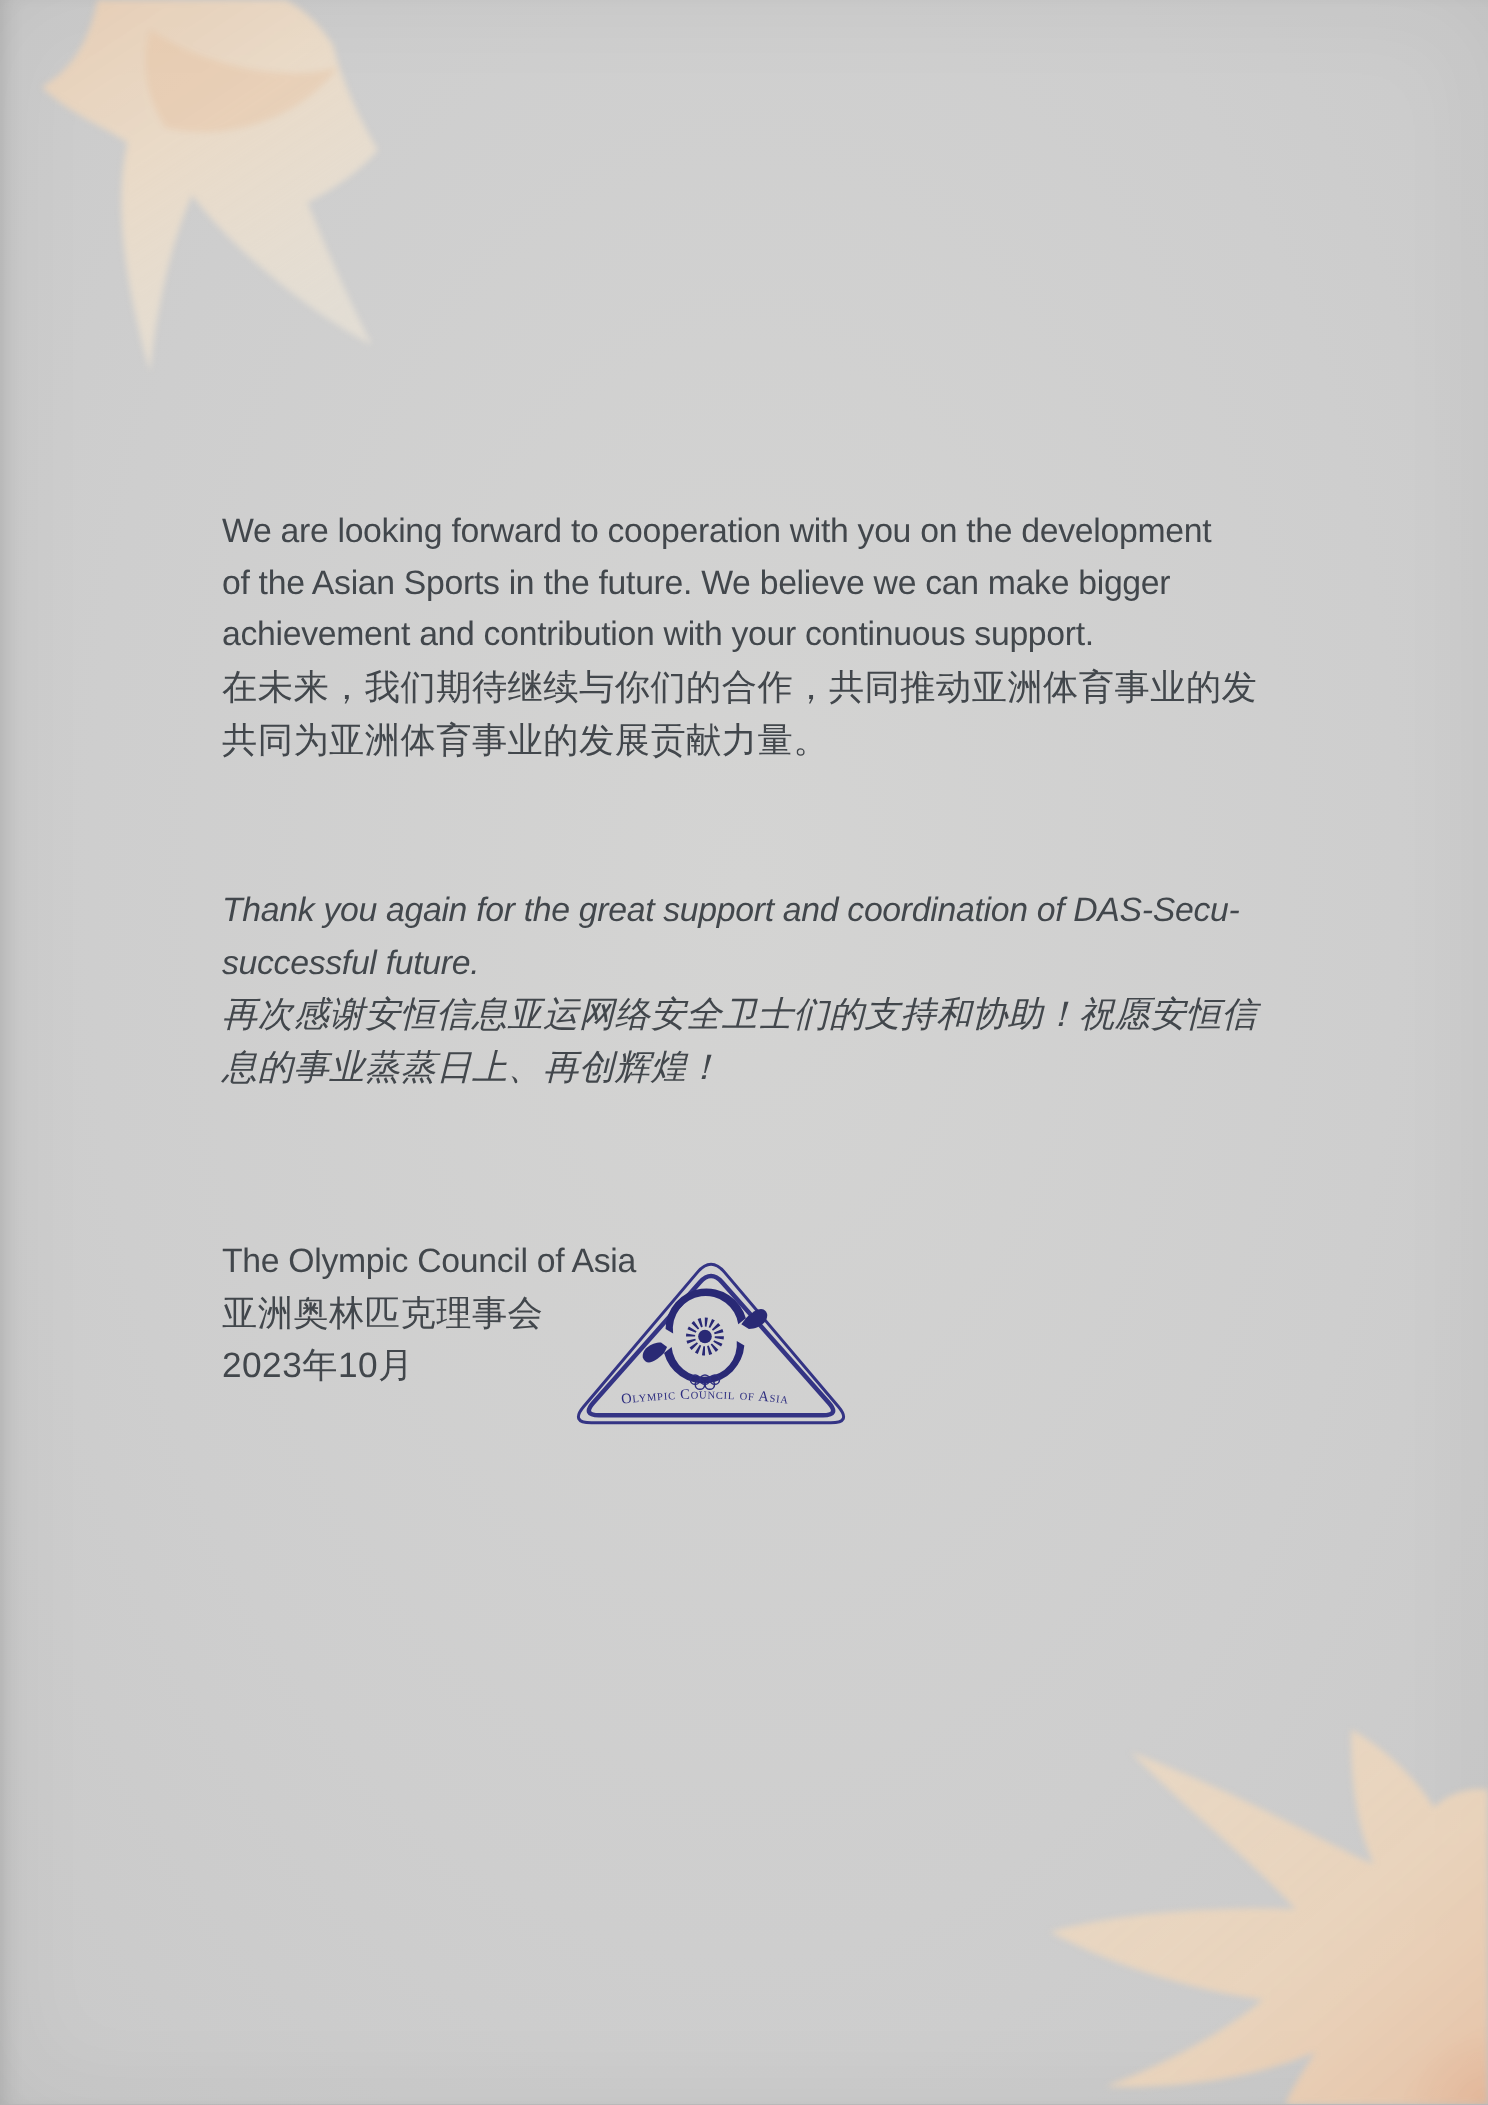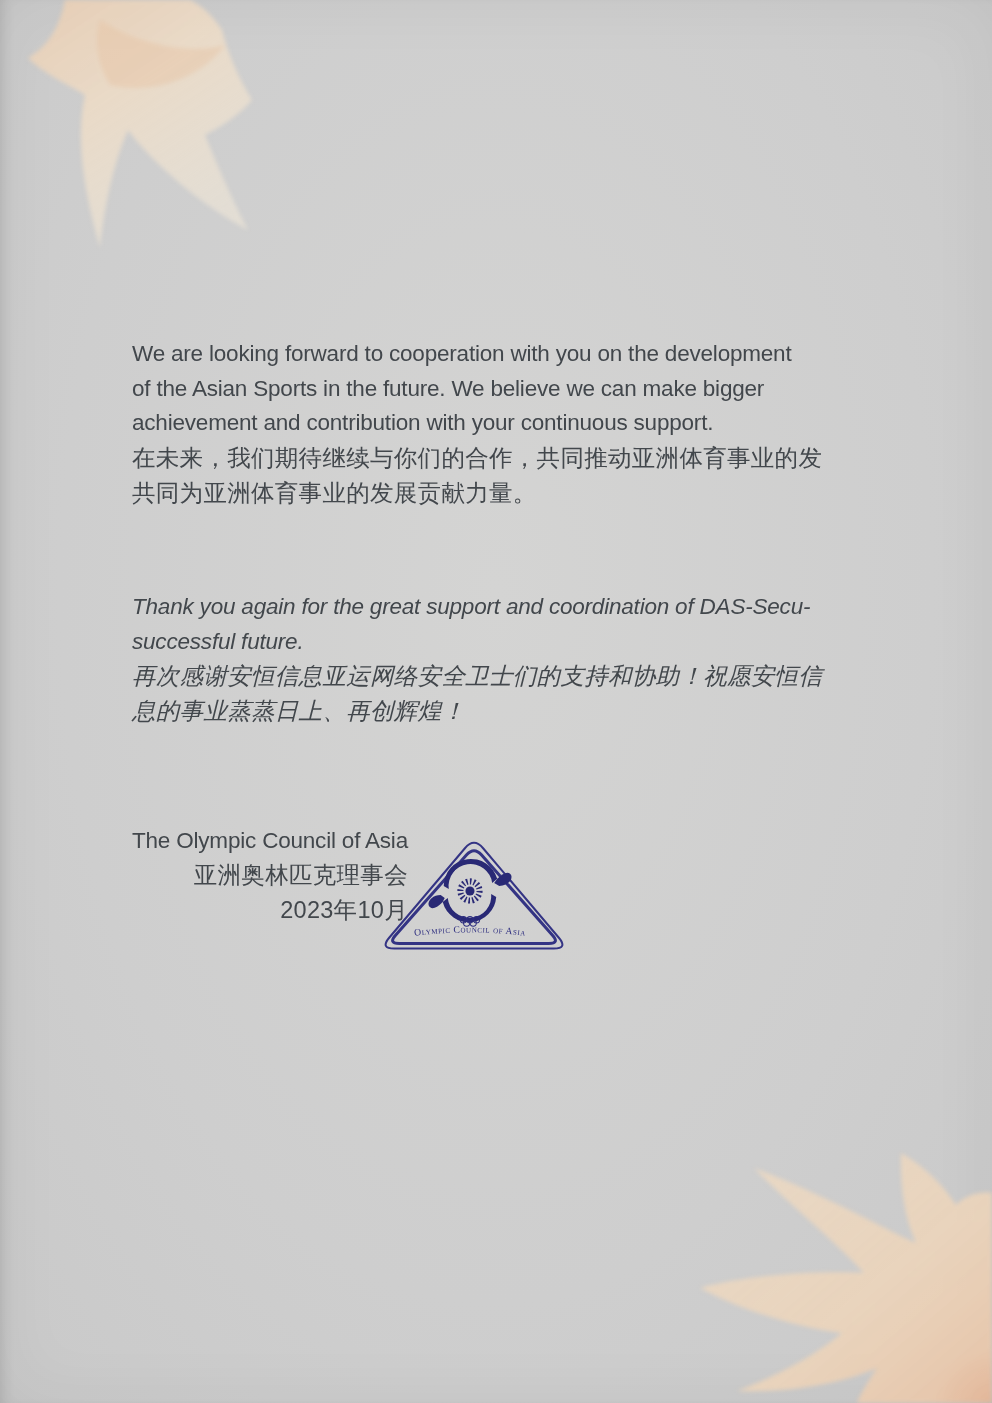--- a/index.html
+++ b/index.html
@@ -11,28 +11,28 @@
       radial-gradient(ellipse at 50% 42%, #d4d4d3 0%, #cecece 62%, #c9c9c9 100%);
     overflow:hidden;
     font-family:"Liberation Sans", sans-serif;
     box-shadow: inset 10px 0 14px -8px rgba(0,0,0,.12),
                 inset 0 0 70px rgba(0,0,0,.05);
   }
   .decor { position:absolute; pointer-events:none; }
   #leaf-tl { left:0; top:0; }
   #leaf-br { left:692px; top:1123px; }
 
-  .textblock { position:absolute; left:132px; color:#42474c; }
+  .textblock { position:absolute; left:148px; color:#42474c; }
   .line { white-space:nowrap; }
   .en  { font-size:22.5px; letter-spacing:-0.2px; line-height:34.7px; height:34.7px; }
   .zh  { font-size:23.5px; letter-spacing:0.3px;  line-height:34.7px; height:34.7px; }
   #paragraph-1 { top:337px; }
   #paragraph-2 { top:590px;font-style:italic; }
   #signature   { top:823px; }
-  #signature .line { line-height:35px; height:35px;text-align:right; }
+  #signature .line { line-height:35px; height:35px; }
 
   #oca-stamp {
     position:absolute; left:372px; top:833px;
     width:202px; height:122px;
     opacity:.94;
   }
   .stamp-text {
     font-family:"Liberation Serif", serif;
     font-variant: small-caps;
     font-size:9.6px;

